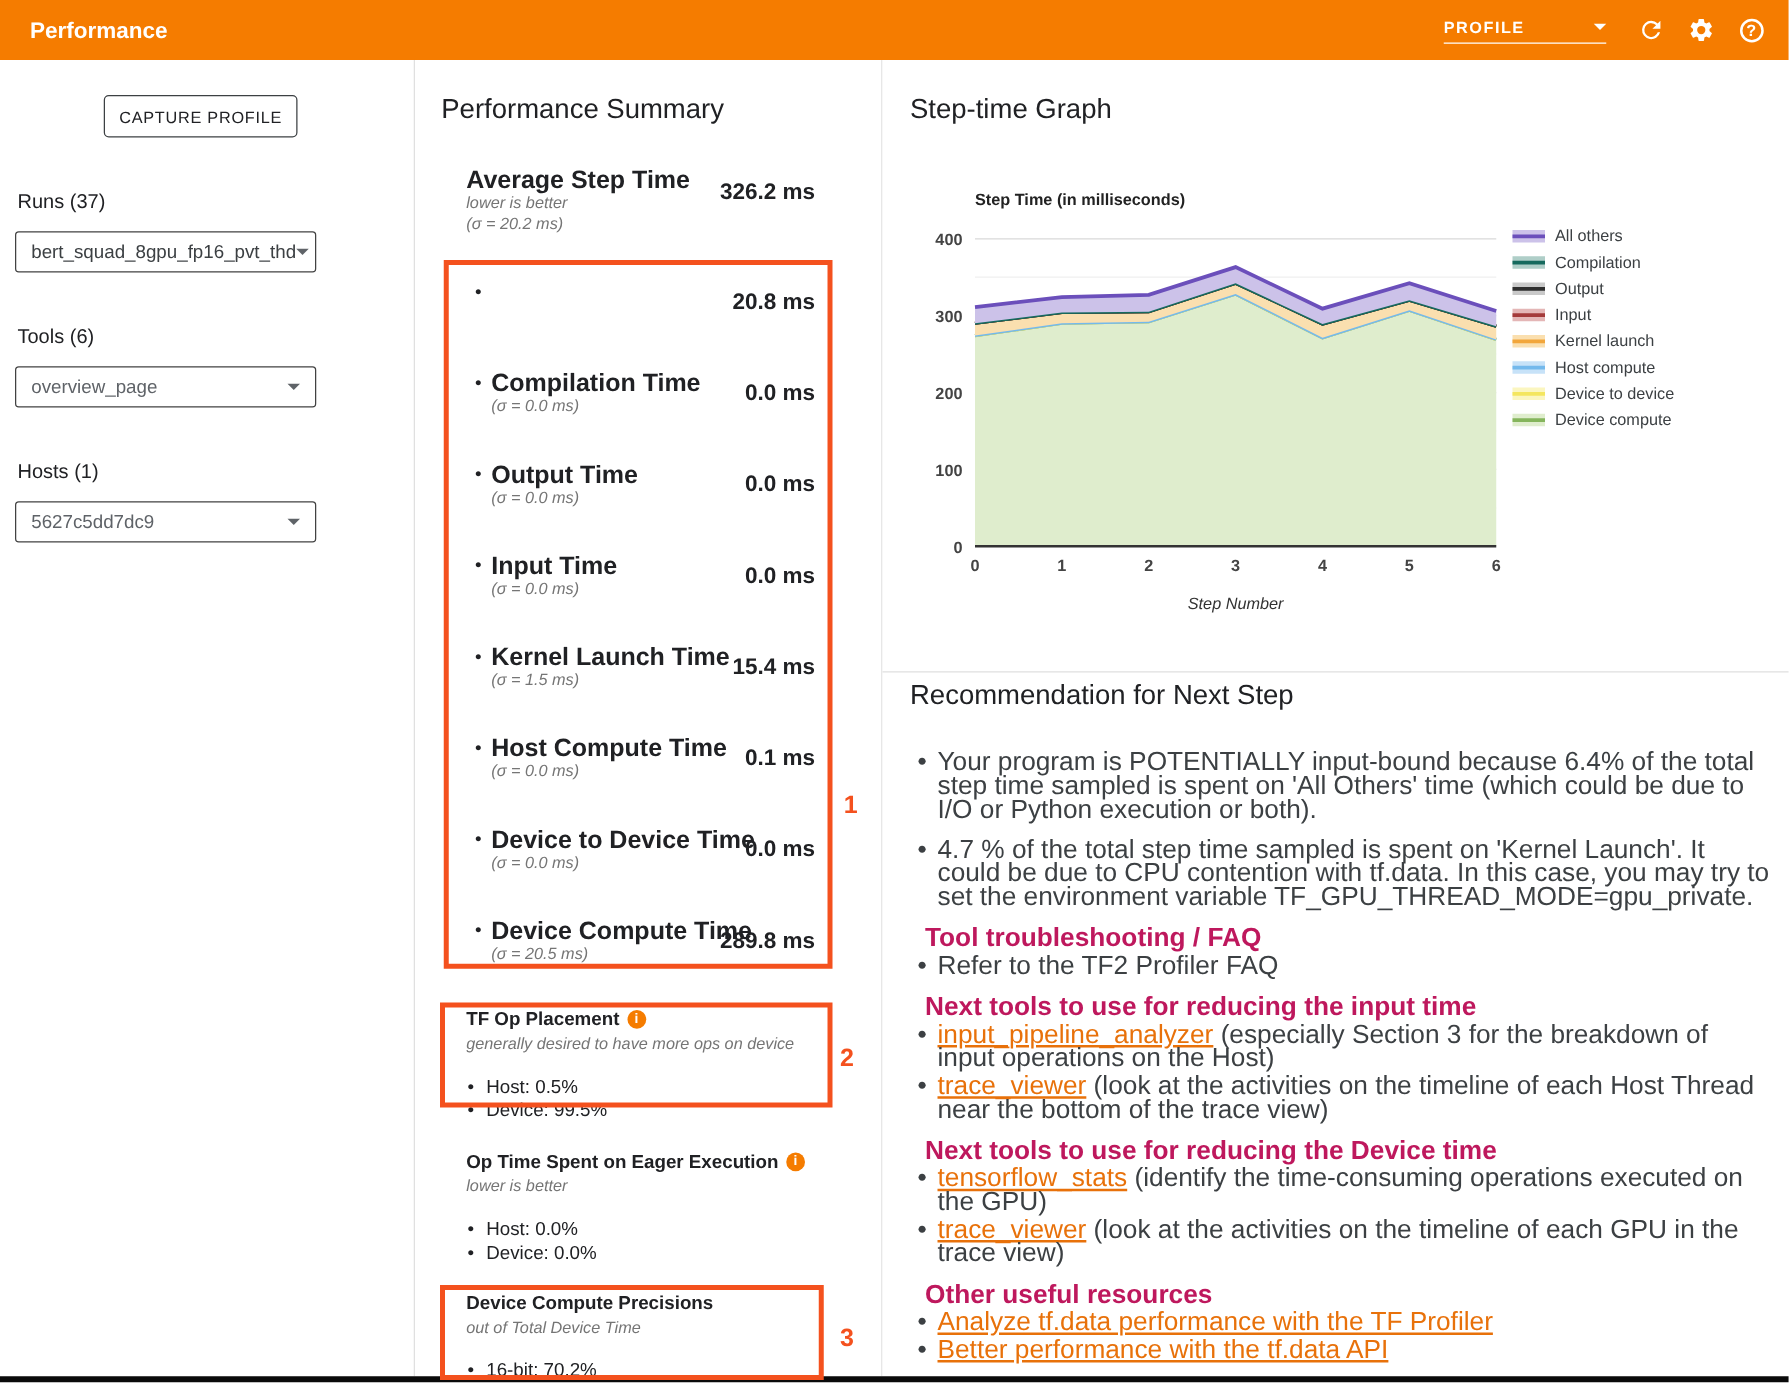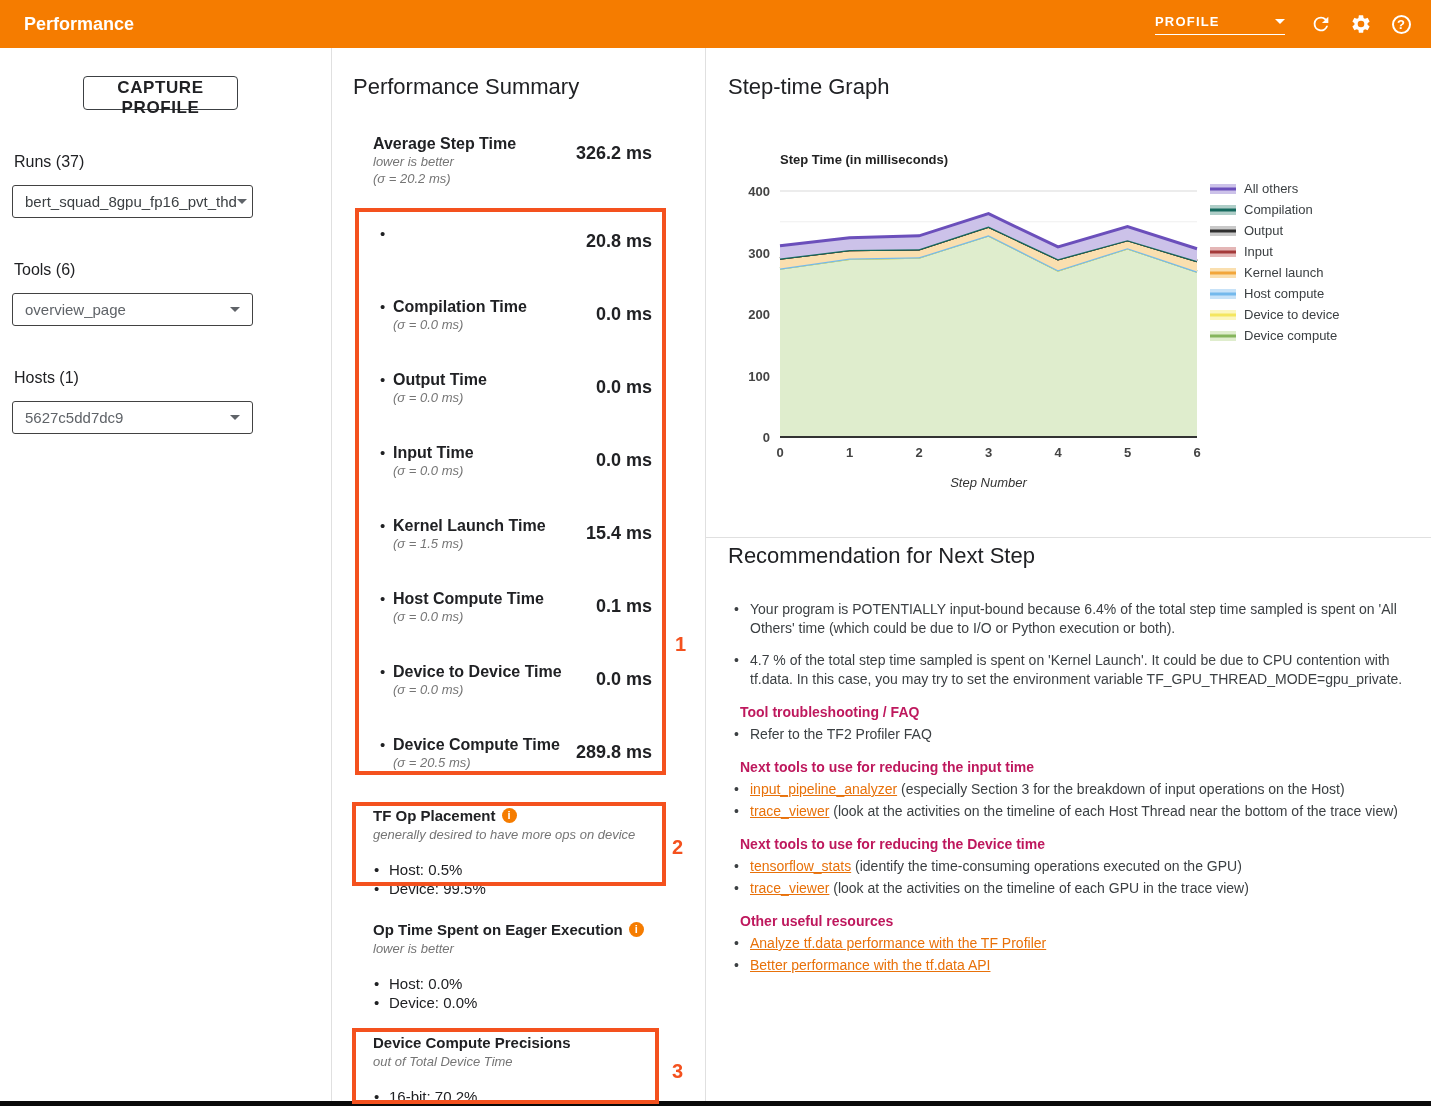--- a/index.html
+++ b/index.html
@@ -26,38 +26,38 @@
   .help-circle {
     width:19px; height:19px; border:2px solid #fff; border-radius:50%;
     display:flex; align-items:center; justify-content:center;
     font-size:13px; font-weight:bold; color:#fff;
   }
   
   .sidebar { position:absolute; left:0; top:48px; width:332px; bottom:5px; border-right:1px solid #e0e0e0; background:#fff; }
   .capture-btn {
     position:absolute; left:83px; top:28px; width:155px; height:34px;
     background:#fff; border:1px solid #3c4043; border-radius:4px;
-    font-family:inherit; font-size:17px; font-weight:bold; letter-spacing:.6px; color:#202124; cursor:pointer;
+    font-family:inherit; font-size:13px; font-weight:normal; letter-spacing:.6px; color:#202124; cursor:pointer;
   }
   .side-label { position:absolute; left:14px; font-size:16px; color:#202124; }
   .side-select {
     position:absolute; left:12px; width:241px; height:33px;
     border:1px solid #424242; border-radius:3px; background:#fff;
     display:flex; align-items:center; justify-content:space-between;
     padding:0 12px; font-size:15px; cursor:pointer;
   }
   .side-select .val-dark { color:#3c4043; }
   .side-select .val-gray { color:#5f6368; }
   .sel-caret { width:0; height:0; border-left:5px solid transparent; border-right:5px solid transparent; border-top:5px solid #5f6368; }
   
   .midcol { position:absolute; left:332px; top:48px; width:374px; bottom:5px; border-right:1px solid #e0e0e0; background:#fff; }
   .panel-heading { position:absolute; left:21px; top:26px; font-size:22px; font-weight:400; color:#202124; white-space:nowrap; }
   .avg-row { position:absolute; left:0; right:0; top:87px; }
   .avg-text { margin-left:41px; }
-  .mtitle { font-size:16px; font-weight:bold; color:#202124; line-height:18px; }
+  .mtitle { font-size:20px; font-weight:bold; color:#202124; line-height:18px; }
   .msub { font-size:13px; font-style:italic; color:#757575; line-height:17px; }
   .mvalue { position:absolute; right:53px; top:8px; font-size:18px; font-weight:bold; color:#202124; }
   .metric-row { position:absolute; left:0; right:0; height:44px; }
   .metric-row .mbullet { position:absolute; left:48px; top:0; font-size:15px; color:#202124; }
   .metric-row .mtext { margin-left:61px; }
   .metric-row .mvalue { top:6px; }
   .stat-block { position:absolute; left:0; right:0; }
   .stat-title { margin-left:41px; font-size:15px; font-weight:bold; line-height:19px; }
   .stat-sub { margin-left:41px; font-size:13px; font-style:italic; color:#757575; line-height:19px; }
   .stat-list { list-style:none; margin:16px; padding:0; }
@@ -74,21 +74,21 @@
   
   .rightcol { position:absolute; left:706px; top:48px; right:0; bottom:5px; background:#fff; }
   .right-divider { position:absolute; left:0; right:0; top:489px; border-top:1px solid #e0e0e0; }
   #step-chart { position:absolute; left:0; top:100px; }
   #step-chart text { font-family:"Liberation Sans","DejaVu Sans",sans-serif; }
   #step-chart .ax { font-size:13px; font-weight:bold; fill:#444; }
   #step-chart .leg { font-size:13px; fill:#3c4043; }
   #step-chart .ctitle { font-size:13px; font-weight:bold; fill:#222; }
   #step-chart .xlabel { font-size:13px; font-style:italic; fill:#333; }
   .rec-heading { position:absolute; left:22px; top:495px; font-size:22px; font-weight:400; }
-  .rec-body { position:absolute; left:22px; right:14px; top:552px; font-size:14px; line-height:19px; color:#3c4043; }
+  .rec-body { position:absolute; left:22px; right:14px; top:552px; font-size:21px; line-height:19px; color:#3c4043; }
   .rec-body ul { list-style:none; margin:0; padding:0; }
   .rec-body li { position:relative; padding-left:22px; margin-bottom:3px; }
   .rec-body li::before { content:"•"; position:absolute; left:6px; }
   .rec-body ul.toplist li { margin-bottom:13px; }
   .rec-sect-head { font-weight:bold; color:#be185d; margin:14px 0 3px 12px; }
   .rec-link { color:#E8710A; text-decoration:underline; cursor:pointer; }
   .bottom-bar { position:absolute; left:0; right:0; bottom:0; height:5px; background:#0a0a0a; z-index:20; }
 </style>
 </head>
 <body>

